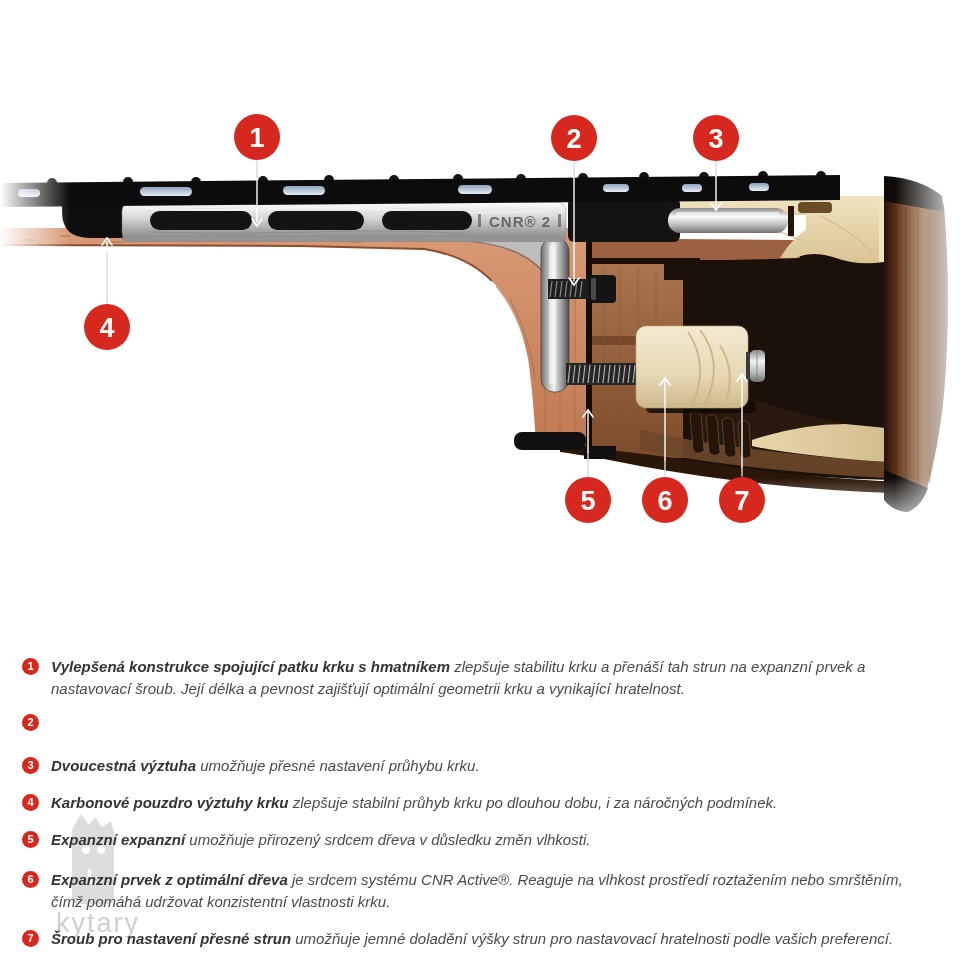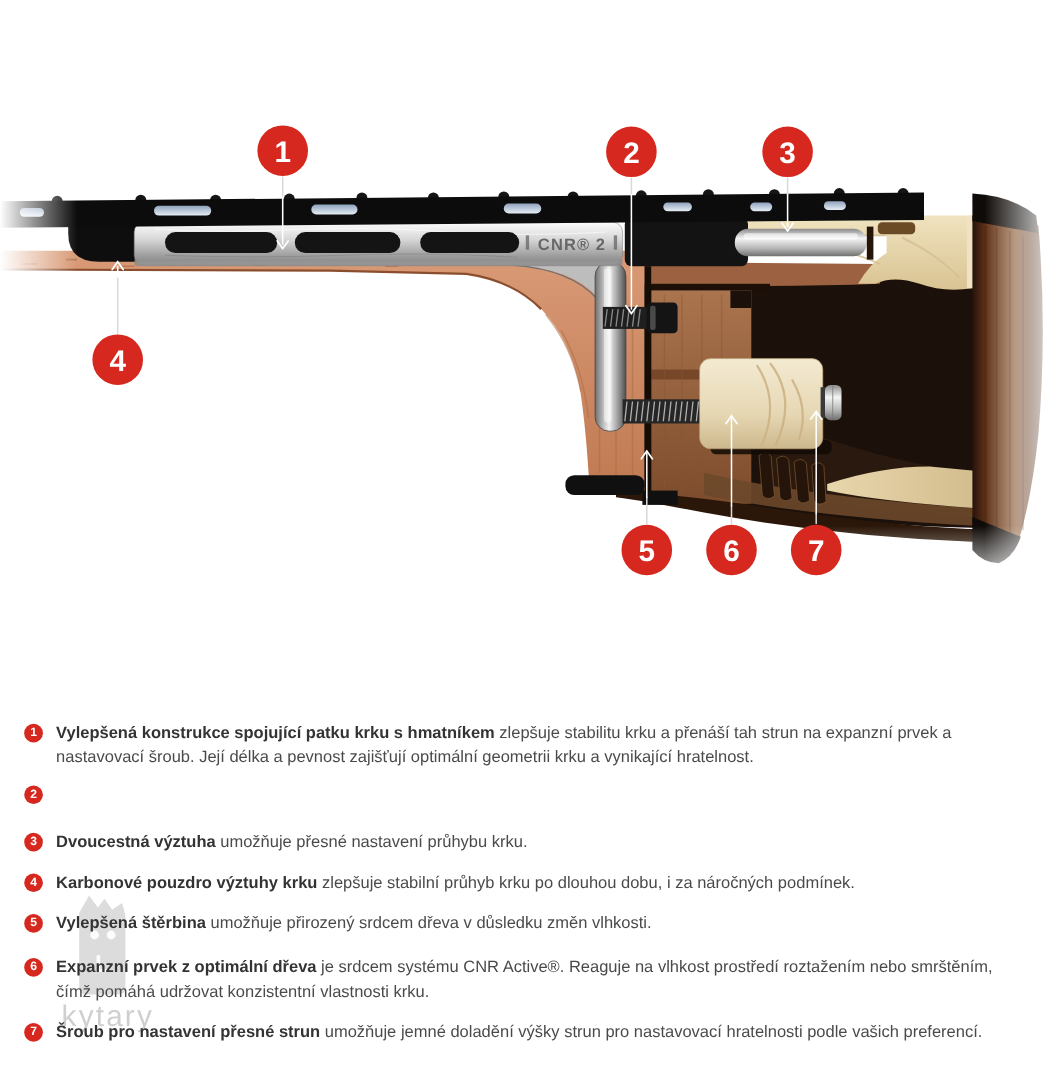--- a/index.html
+++ b/index.html
@@ -14,21 +14,21 @@
   .watermark{position:absolute;left:54px;top:810px;z-index:1;pointer-events:none;}
   .wm-text{font-size:27px;letter-spacing:2px;color:#c7c7c7;opacity:.85;margin:-6px 0 0 2px;}
   
   .legend-item{
     position:absolute;left:22px;width:916px;display:flex;align-items:flex-start;z-index:2;
   }
   .badge{
     flex:0 0 17px;width:17px;height:17px;border-radius:50%;background:#d6281e;color:#fff;
     font-size:11px;font-weight:bold;line-height:17px;text-align:center;margin:2px 12px 0 0;
   }
-  .legend-text{font-size:15px;line-height:22px;color:#4a4a4a;}
+  .legend-text{font-size:15px;line-height:22px;color:#4a4a4a;font-style:italic;}
   .legend-text b{color:#333333;}
   .i1{top:656px}.i2{top:712px}.i3{top:755px}.i4{top:792px}.i5{top:829px}.i6{top:869px}.i7{top:928px}
 </style>
 </head>
 <body>
 
 <div class="page">
 
   <svg class="figure-svg" width="966" height="600" viewBox="0 0 966 600" xmlns="http://www.w3.org/2000/svg">
     <defs>
@@ -315,21 +315,21 @@
   <div class="legend-item i3">
     <span class="badge">3</span>
     <span class="legend-text"><b>Dvoucestná výztuha</b><span> umožňuje přesné nastavení průhybu krku.</span></span>
   </div>
   <div class="legend-item i4">
     <span class="badge">4</span>
     <span class="legend-text"><b>Karbonové pouzdro výztuhy krku</b><span> zlepšuje stabilní průhyb krku po dlouhou dobu, i za náročných podmínek.</span></span>
   </div>
   <div class="legend-item i5">
     <span class="badge">5</span>
-    <span class="legend-text"><b>Vylepšená štěrbina</b><span> umožňuje přirozený srdcem dřeva v důsledku změn vlhkosti.</span></span>
+    <span class="legend-text"><b>Expanzní expanzní</b><span> umožňuje přirozený srdcem dřeva v důsledku změn vlhkosti.</span></span>
   </div>
   <div class="legend-item i6">
     <span class="badge">6</span>
     <span class="legend-text"><b>Expanzní prvek z optimální dřeva</b><span> je srdcem systému CNR Active®. Reaguje na vlhkost prostředí roztažením nebo smrštěním, čímž pomáhá udržovat konzistentní vlastnosti krku.</span></span>
   </div>
   <div class="legend-item i7">
     <span class="badge">7</span>
     <span class="legend-text"><b>Šroub pro nastavení přesné strun</b><span> umožňuje jemné doladění výšky strun pro nastavovací hratelnosti podle vašich preferencí.</span></span>
   </div>
 

